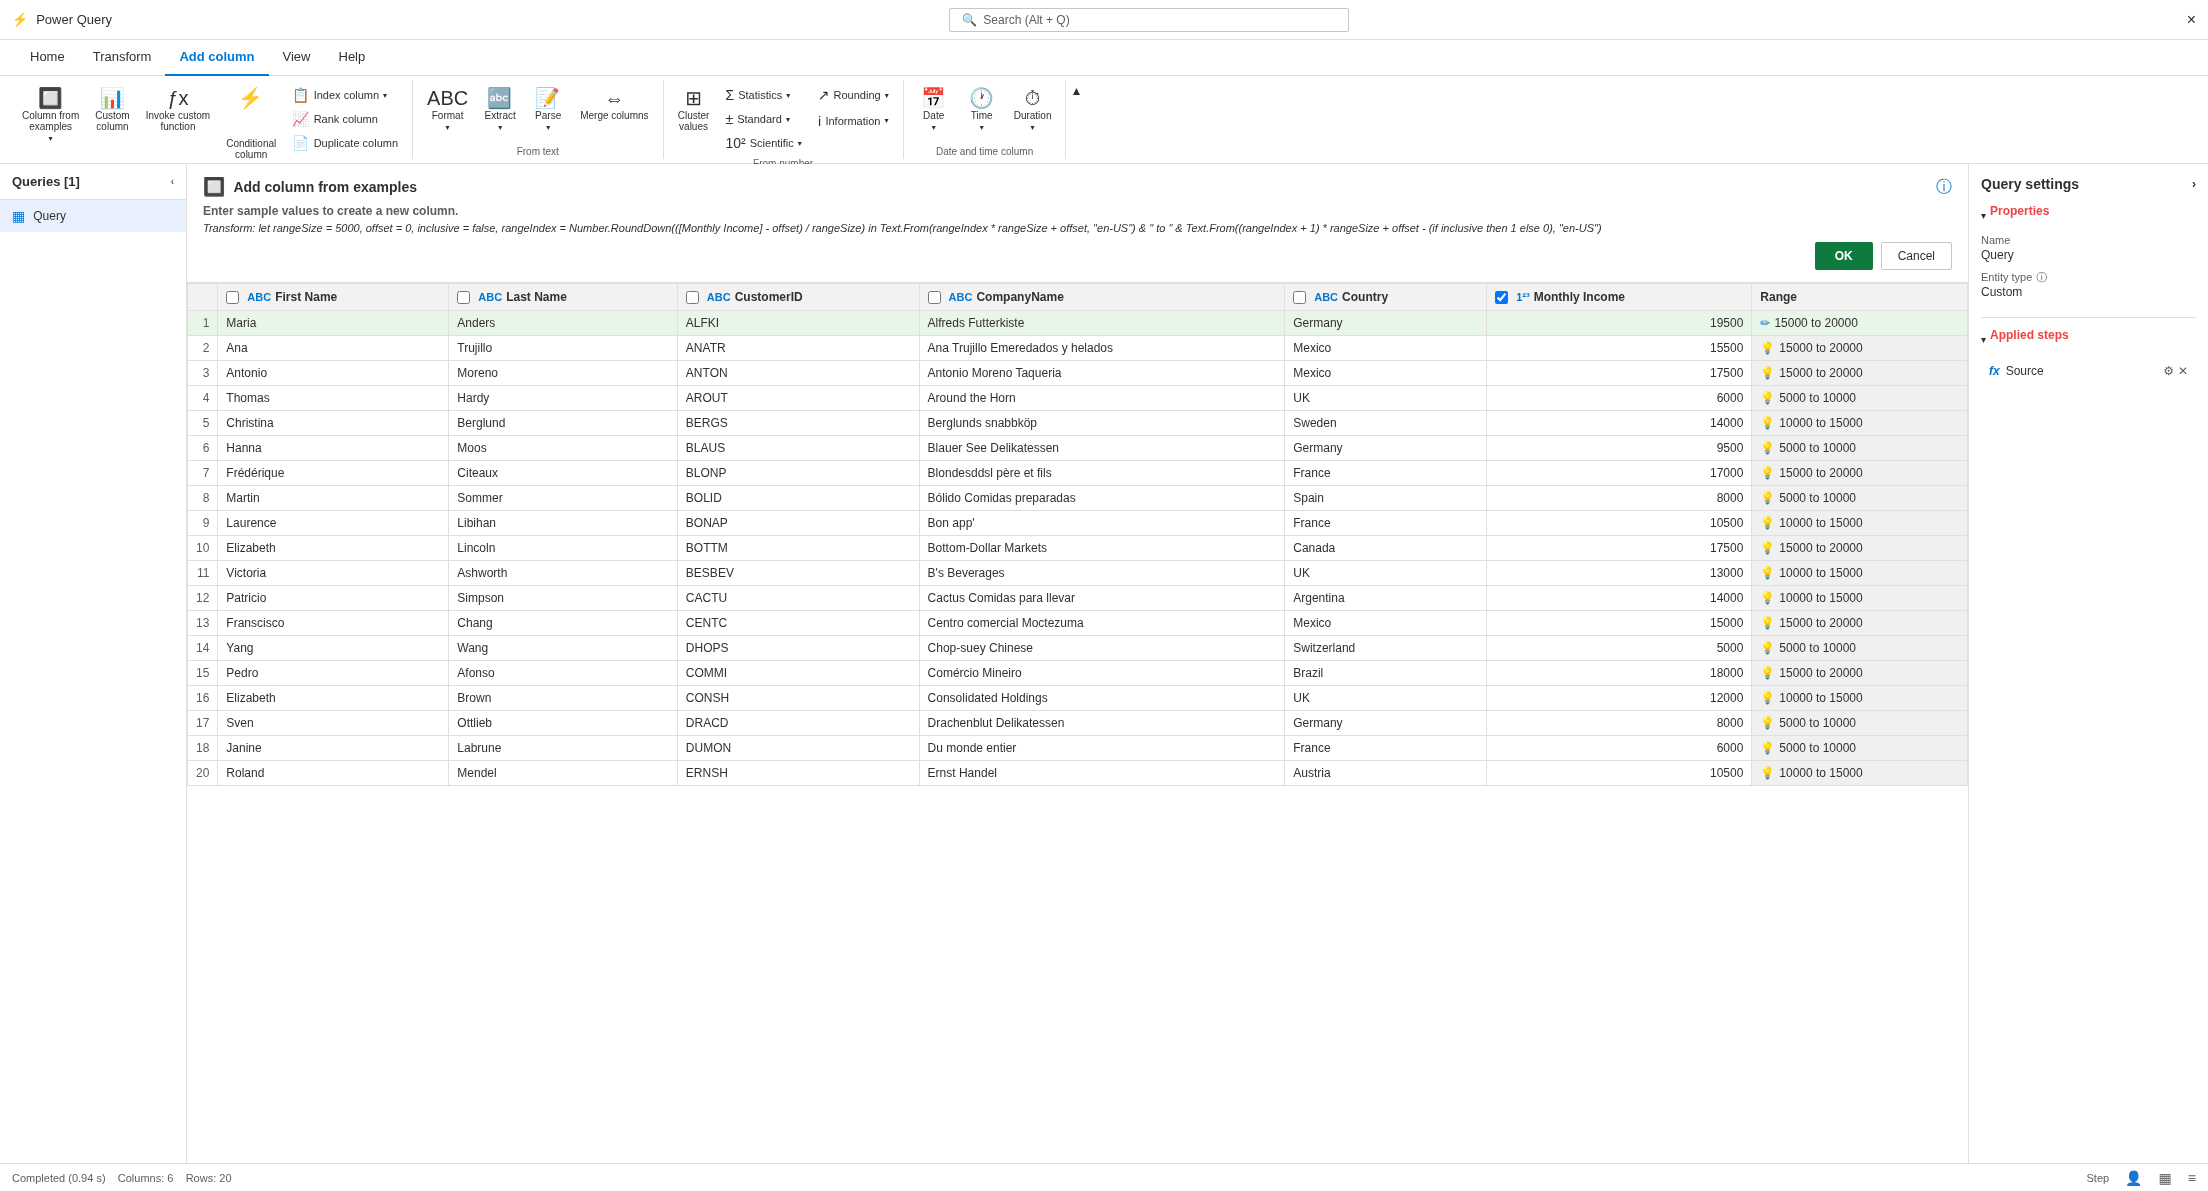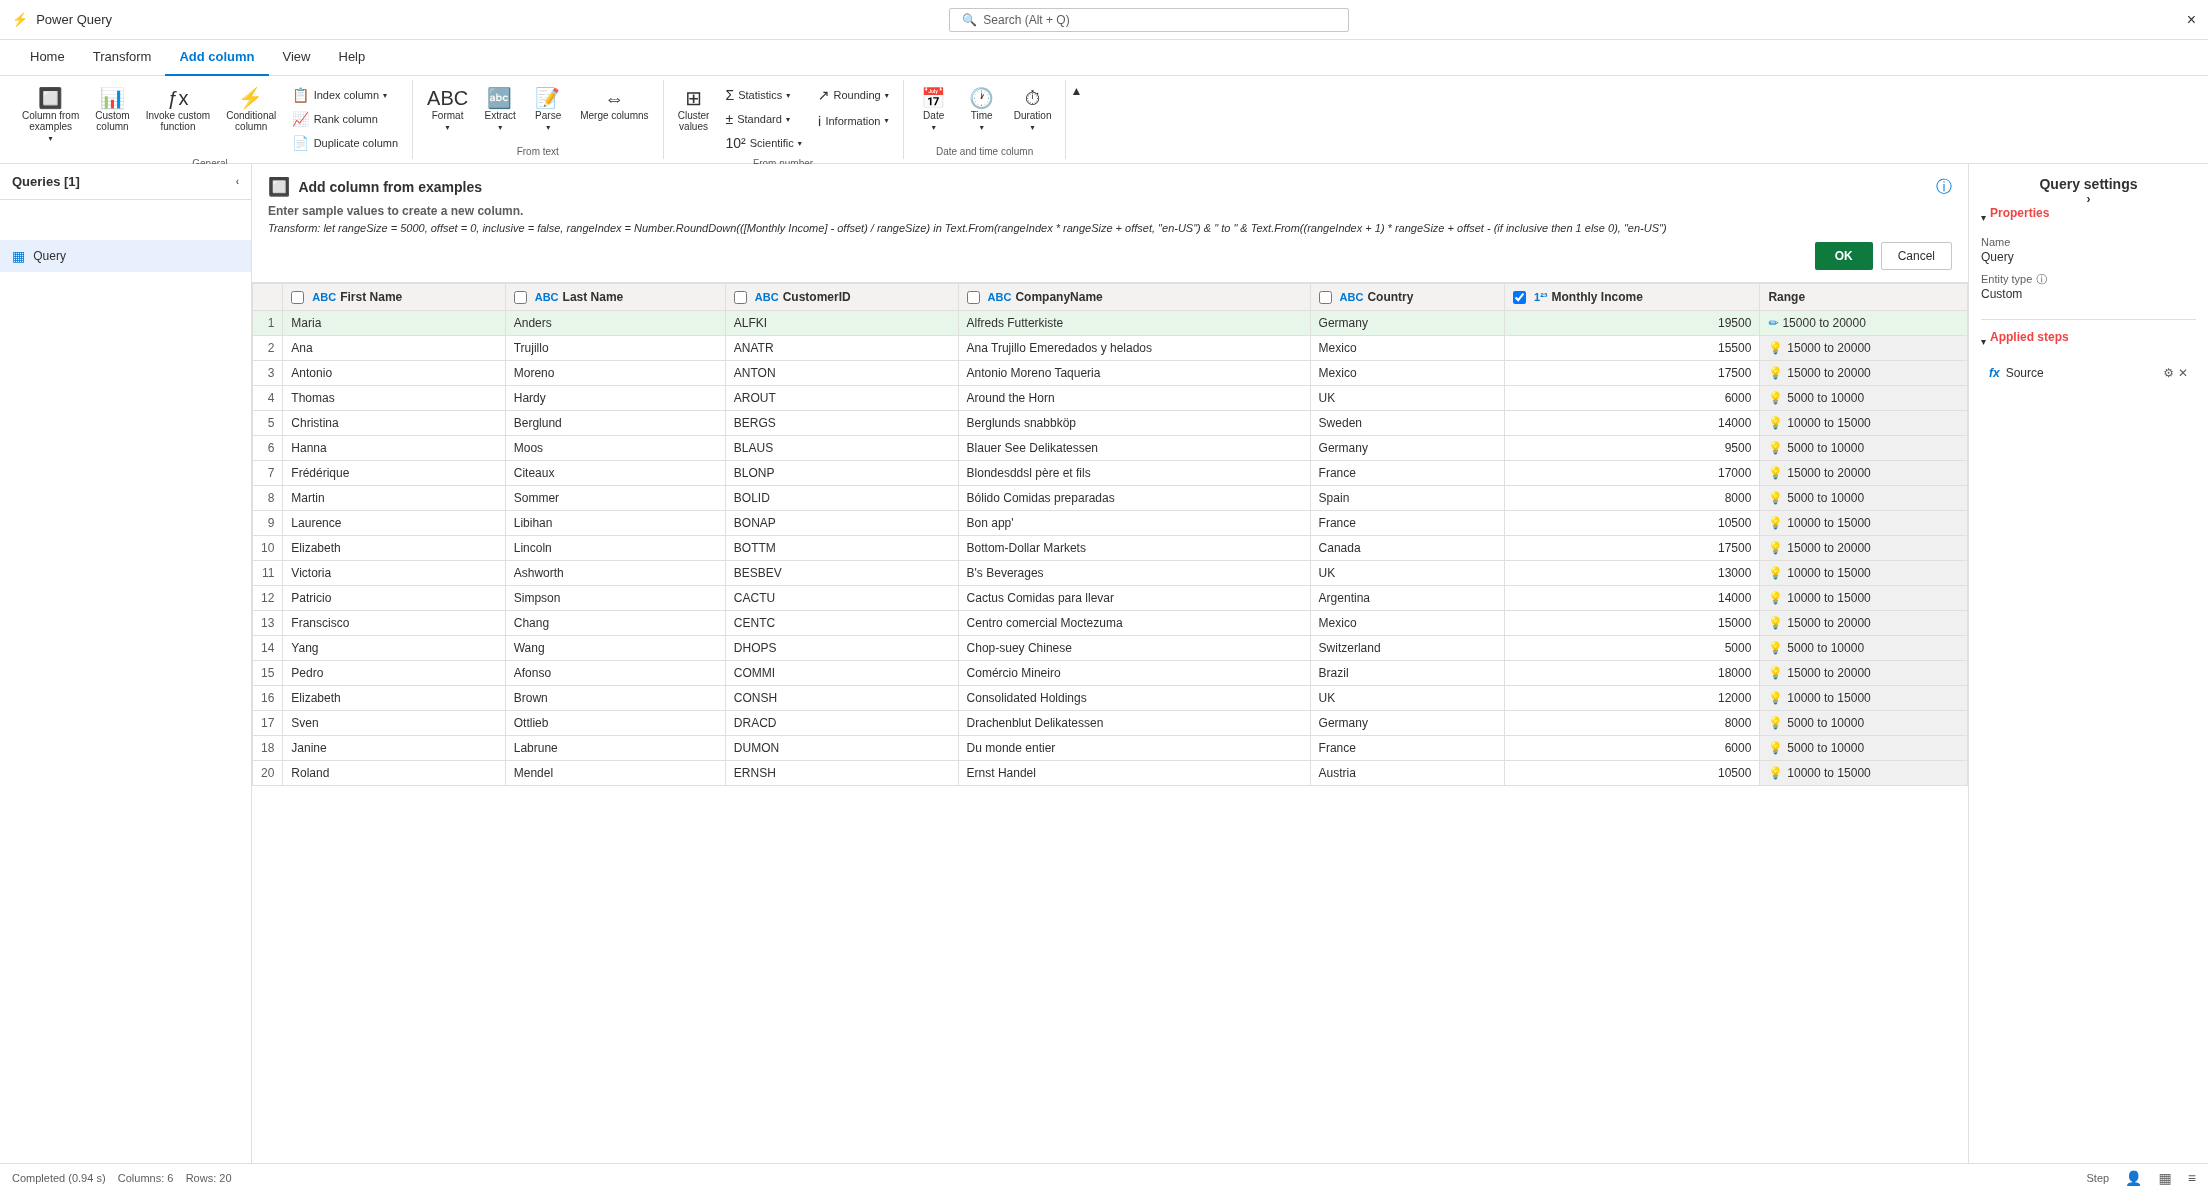--- a/index.html
+++ b/index.html
@@ -60,22 +60,22 @@
       display: flex; flex-direction: column; gap: 2px; justify-content: flex-start;
     }
 
     
     .main-area {
       display: flex; height: calc(1191px - 40px - 36px - 88px - 28px);
     }
 
     
     .sidebar {
-      width: 252px; background: #fff; border-right: 1px solid #e1dfdd;
-      display: flex; flex-direction: column; gap: 40px;
+      width: 187px; background: #fff; border-right: 1px solid #e1dfdd;
+      display: flex; flex-direction: column;
     }
     .sidebar-header {
       display: flex; align-items: center; justify-content: space-between;
       padding: 10px 12px; font-size: 13px; font-weight: 600; border-bottom: 1px solid #e1dfdd;
     }
     .sidebar-item {
       display: flex; align-items: center; gap: 8px; padding: 8px 12px;
       cursor: pointer; font-size: 12px;
     }
     .sidebar-item.active { background: #e8f0fe; }
@@ -131,21 +131,21 @@
     .bulb-icon { color: #ffd700; font-size: 12px; margin-right: 4px; }
     .monthly-col { text-align: right; }
 
     
     .right-panel {
       width: 240px; background: #fff; border-left: 1px solid #e1dfdd;
       display: flex; flex-direction: column; padding: 12px;
     }
     .right-panel-header {
       display: flex; align-items: center; justify-content: space-between;
-      font-size: 14px; font-weight: 600;  flex-direction: column;
+      font-size: 14px; font-weight: 600; margin-bottom: 12px;
     }
     .section-title { font-size: 12px; font-weight: 600; margin-bottom: 8px; color: #ef4444; }
     .section-label { font-size: 11px; color: #605e5c; margin-bottom: 2px; }
     .section-value { font-size: 12px; color: #323130; margin-bottom: 8px; }
     .section-divider { border: none; border-top: 1px solid #e1dfdd; margin: 10px 0; }
     .step-item {
       display: flex; align-items: center; gap: 6px; padding: 6px 8px;
       border-radius: 2px; cursor: pointer; font-size: 12px;
     }
     .step-fx { color: #0078d4; font-size: 12px; font-style: italic; font-weight: 600; }
@@ -205,21 +205,21 @@
       <div class="ribbon-btn">
         <span class="icon">📊</span>
         <span style="font-size:10px; text-align:center;">Custom<br>column</span>
       </div>
       <div class="ribbon-btn">
         <span class="icon">ƒx</span>
         <span style="font-size:10px; text-align:center;">Invoke custom<br>function</span>
       </div>
       <div class="ribbon-btn">
         <span class="icon">⚡</span>
-        <span style="font-size:10px; ">Conditional<br>column</span>
+        <span style="font-size:10px; margin-top:28px;">Conditional<br>column</span>
       </div>
       <div class="ribbon-col">
         <div class="ribbon-btn-small">
           <span class="icon-sm">📋</span>
           <span>Index column</span>
           <span style="font-size:8px;">▾</span>
         </div>
         <div class="ribbon-btn-small">
           <span class="icon-sm">📈</span>
           <span>Rank column</span>

